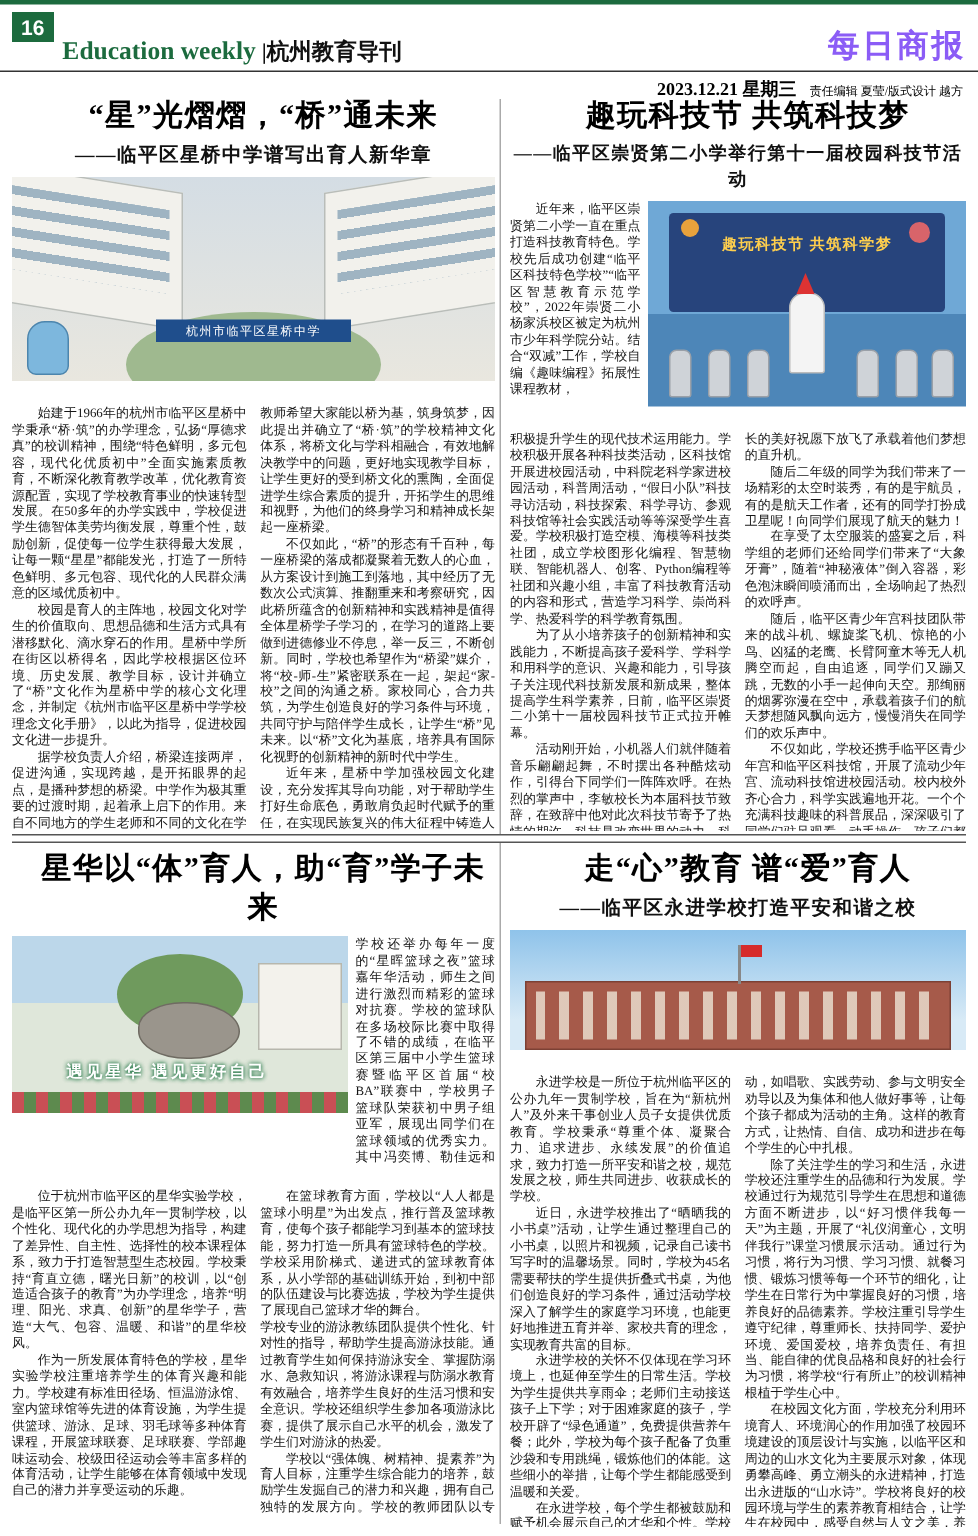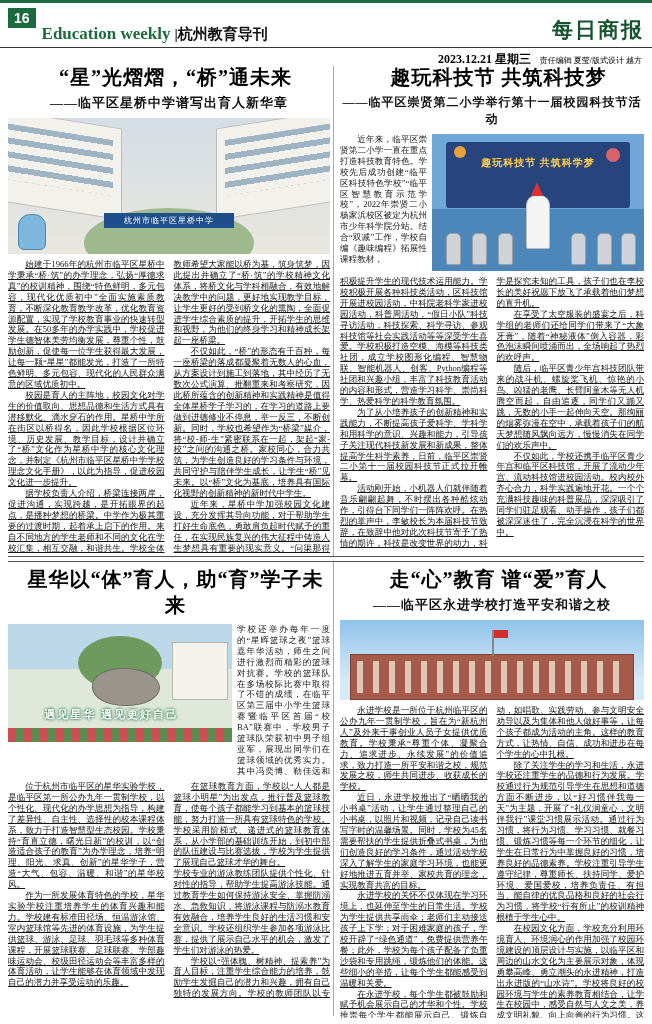--- a/index.html
+++ b/index.html
@@ -7,41 +7,41 @@
         font-family:"Liberation Serif",serif;color:#111;overflow:hidden;}
   
   .topline{position:absolute;top:0;left:0;right:0;height:3px;background:#1c6b3e;}
   .hdr{position:absolute;top:8px;left:8px;right:8px;height:36px;display:flex;align-items:flex-end;}
   .pagenum{background:#1c6b3e;color:#fff;font-family:"Liberation Sans",sans-serif;
            font-size:14px;font-weight:bold;padding:2px 6px;margin-right:6px;align-self:flex-start;}
   .edi-en{color:#1c6b3e;font-weight:bold;font-size:17px;font-family:"Liberation Serif",serif;}
   .edi-cn{color:#111;font-weight:bold;font-size:15px;margin-left:4px;}
   .section-title{position:absolute;left:50%;transform:translateX(-50%);top:2px;
                  font-size:34px;font-weight:bold;letter-spacing:4px;color:#000;}
-  .masthead{margin-left:auto;font-size:21px;font-weight:bold;letter-spacing:2px;color:#14532d;}
+  .masthead{margin-left:auto;font-size:21px;font-weight:bold;letter-spacing:2px;color:#8b5cf6;}
   .hdr-rule{position:absolute;top:47px;left:0;right:0;height:1px;background:#333;}
   .dateline{position:absolute;top:51px;right:10px;font-size:11px;color:#000;}
   .dateline .d{font-weight:bold;font-size:12px;}
   .dateline .e{font-size:8px;margin-left:6px;}
   
   .vrule{position:absolute;left:333px;top:66px;bottom:8px;width:1px;background:#aaa;}
   .midrule{position:absolute;top:556px;left:8px;right:8px;height:4px;
            border-top:1px solid #555;border-bottom:1px solid #555;background:#fff;}
   
   .art{position:absolute;overflow:hidden;}
   .a1{left:8px;top:64px;width:322px;height:490px;}
   .a2{left:340px;top:64px;width:304px;height:490px;}
   .a3{left:8px;top:566px;width:322px;height:452px;}
   .a4{left:340px;top:566px;width:304px;height:452px;}
   .headline{font-size:20px;font-weight:bold;text-align:center;letter-spacing:1px;line-height:26px;color:#000;margin-left:13px;}
   .subhead{font-size:13px;font-weight:bold;text-align:center;margin-top:4px;letter-spacing:1px;color:#111;}
   .body-txt{font-size:8.6px;line-height:10.9px;text-align:justify;color:#151515;}
   .body-txt p{margin:0;text-indent:2em;}
   .body-txt p.cont{text-indent:0;}
-  .twocol{column-count:2;column-gap:9px;margin-top:5px;overflow:hidden;text-decoration:underline;}
+  .twocol{column-count:2;column-gap:9px;margin-top:16px;overflow:hidden;}
   .band{display:flex;gap:5px;margin-top:6px;}
   
   .photo{position:relative;overflow:hidden;background:#cfd8de;}
   .ph-a1{width:322px;height:136px;margin-top:6px;background:linear-gradient(#d4dde4,#e9e7df);}
   .ph-a1 .wingL,.ph-a1 .wingR{position:absolute;top:0;width:130px;height:90px;background:#f2f1ec;
         border:1px solid #b9bdb9;}
   .ph-a1 .wingL{left:-18px;transform:skewY(9deg);}
   .ph-a1 .wingR{right:-18px;transform:skewY(-9deg);}
   .ph-a1 .win{position:absolute;top:12px;left:8px;right:8px;height:56px;
         background:repeating-linear-gradient(#9fb4c2 0 6px,#f2f1ec 6px 14px);}
@@ -144,20 +144,21 @@
         <div class="kid" style="left:66px"></div>
         <div class="kid" style="right:58px"></div>
         <div class="kid" style="right:32px"></div>
         <div class="kid" style="right:8px"></div>
       </div>
     </div>
     <div class="body-txt twocol" style="height:288px;">
       <p class="cont">积极提升学生的现代技术运用能力。学校积极开展各种科技类活动，区科技馆开展进校园活动，中科院老科学家进校园活动，科普周活动，“假日小队”科技寻访活动，科技探索、科学寻访、参观科技馆等社会实践活动等等深受学生喜爱。学校积极打造空模、海模等科技类社团，成立学校图形化编程、智慧物联、智能机器人、创客、Python编程等社团和兴趣小组，丰富了科技教育活动的内容和形式，营造学习科学、崇尚科学、热爱科学的科学教育氛围。</p>
       <p>为了从小培养孩子的创新精神和实践能力，不断提高孩子爱科学、学科学和用科学的意识、兴趣和能力，引导孩子关注现代科技新发展和新成果，整体提高学生科学素养，日前，临平区崇贤二小第十一届校园科技节正式拉开帷幕。</p>
       <p>活动刚开始，小机器人们就伴随着音乐翩翩起舞，不时摆出各种酷炫动作，引得台下同学们一阵阵欢呼。在热烈的掌声中，李敏校长为本届科技节致辞，在致辞中他对此次科技节寄予了热情的期许，科技是改变世界的动力，科学是探究未知的工具，孩子们也在李校长的美好祝愿下放飞了承载着他们梦想的直升机。</p>
+      <p>随后二年级的同学为我们带来了一场精彩的太空时装秀，有的是宇航员，有的是航天工作者，还有的同学打扮成卫星呢！向同学们展现了航天的魅力！</p>
       <p>在享受了太空服装的盛宴之后，科学组的老师们还给同学们带来了“大象牙膏”，随着“神秘液体”倒入容器，彩色泡沫瞬间喷涌而出，全场响起了热烈的欢呼声。</p>
       <p>随后，临平区青少年宫科技团队带来的战斗机、螺旋桨飞机、惊艳的小鸟、凶猛的老鹰、长臂阿童木等无人机腾空而起，自由追逐，同学们又蹦又跳，无数的小手一起伸向天空。那绚丽的烟雾弥漫在空中，承载着孩子们的航天梦想随风飘向远方，慢慢消失在同学们的欢乐声中。</p>
       <p>不仅如此，学校还携手临平区青少年宫和临平区科技馆，开展了流动少年宫、流动科技馆进校园活动。校内校外齐心合力，科学实践遍地开花。一个个充满科技趣味的科普展品，深深吸引了同学们驻足观看、动手操作，孩子们都被深深迷住了，完全沉浸在科学的世界中。</p>
 
     </div>
   </div>
 
   <div class="art a3">
     <div class="headline">星华以“体”育人，助“育”学子未来</div>
     <div class="band">

